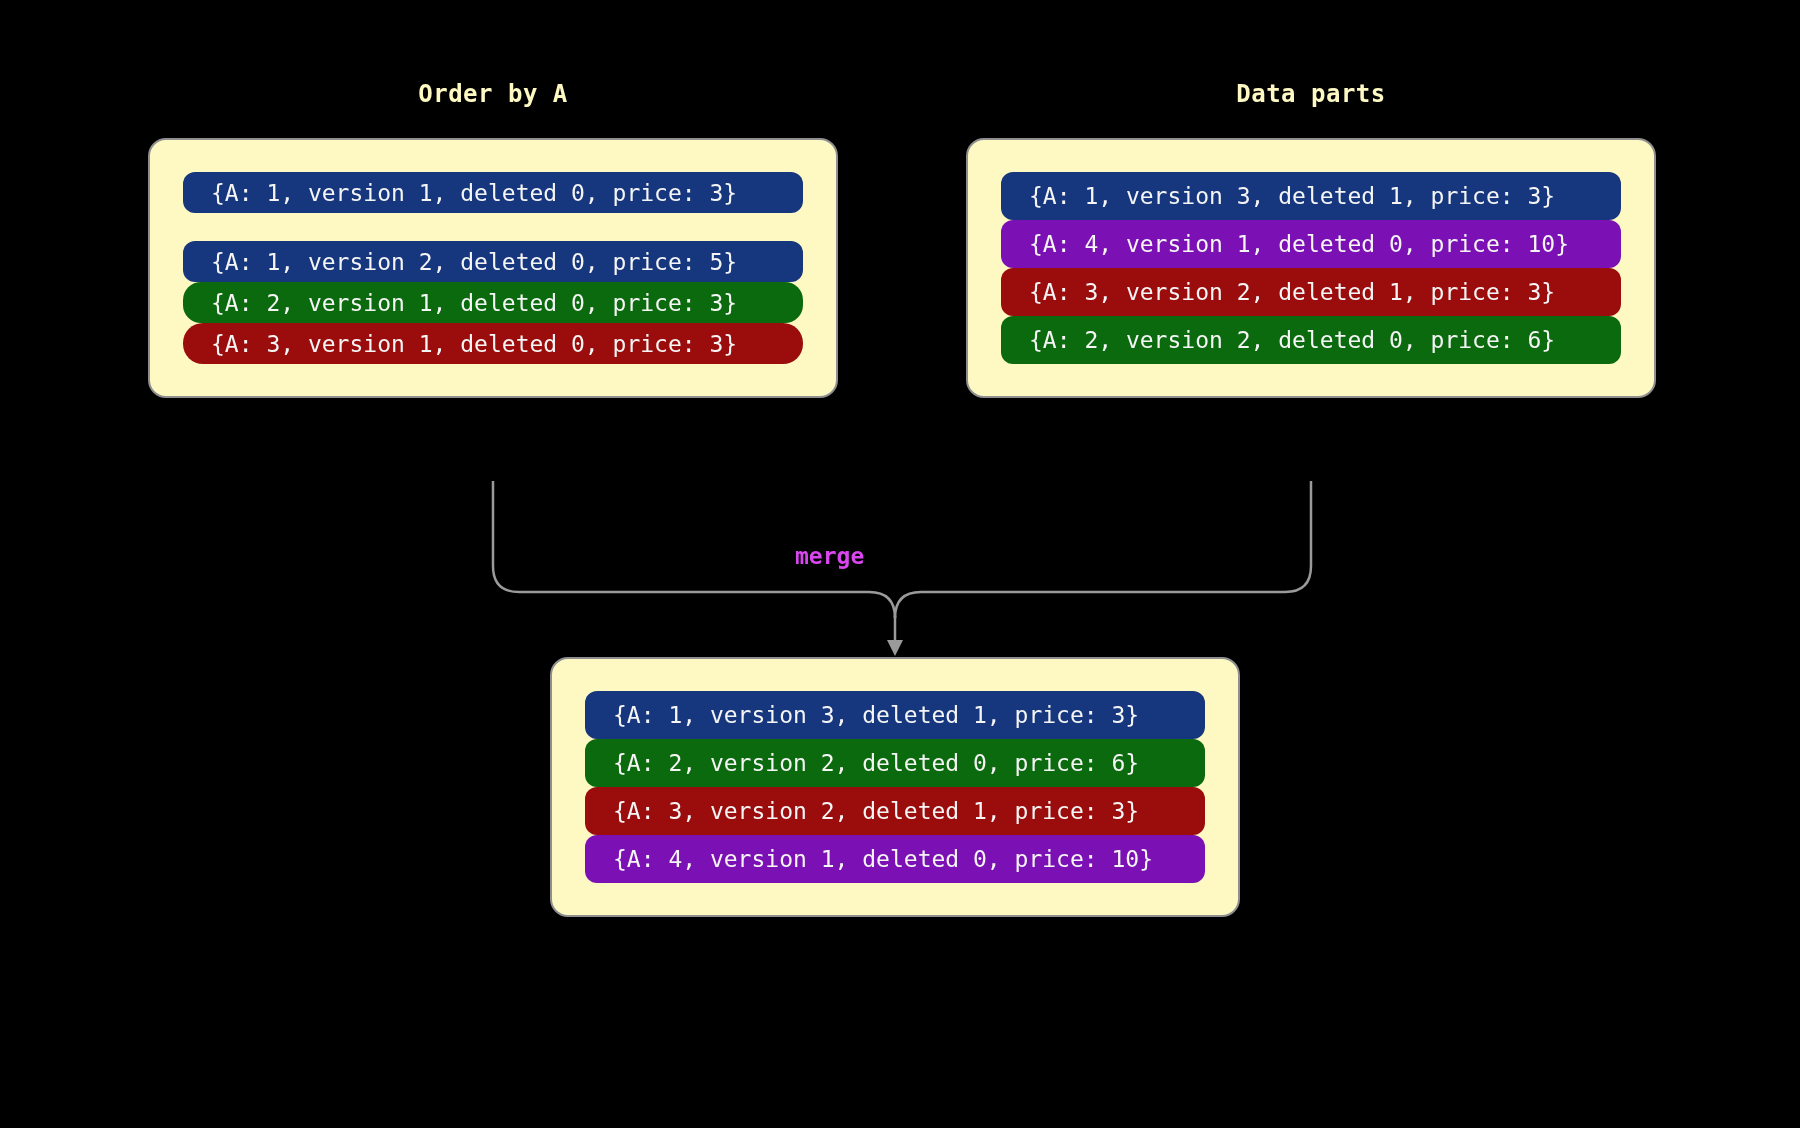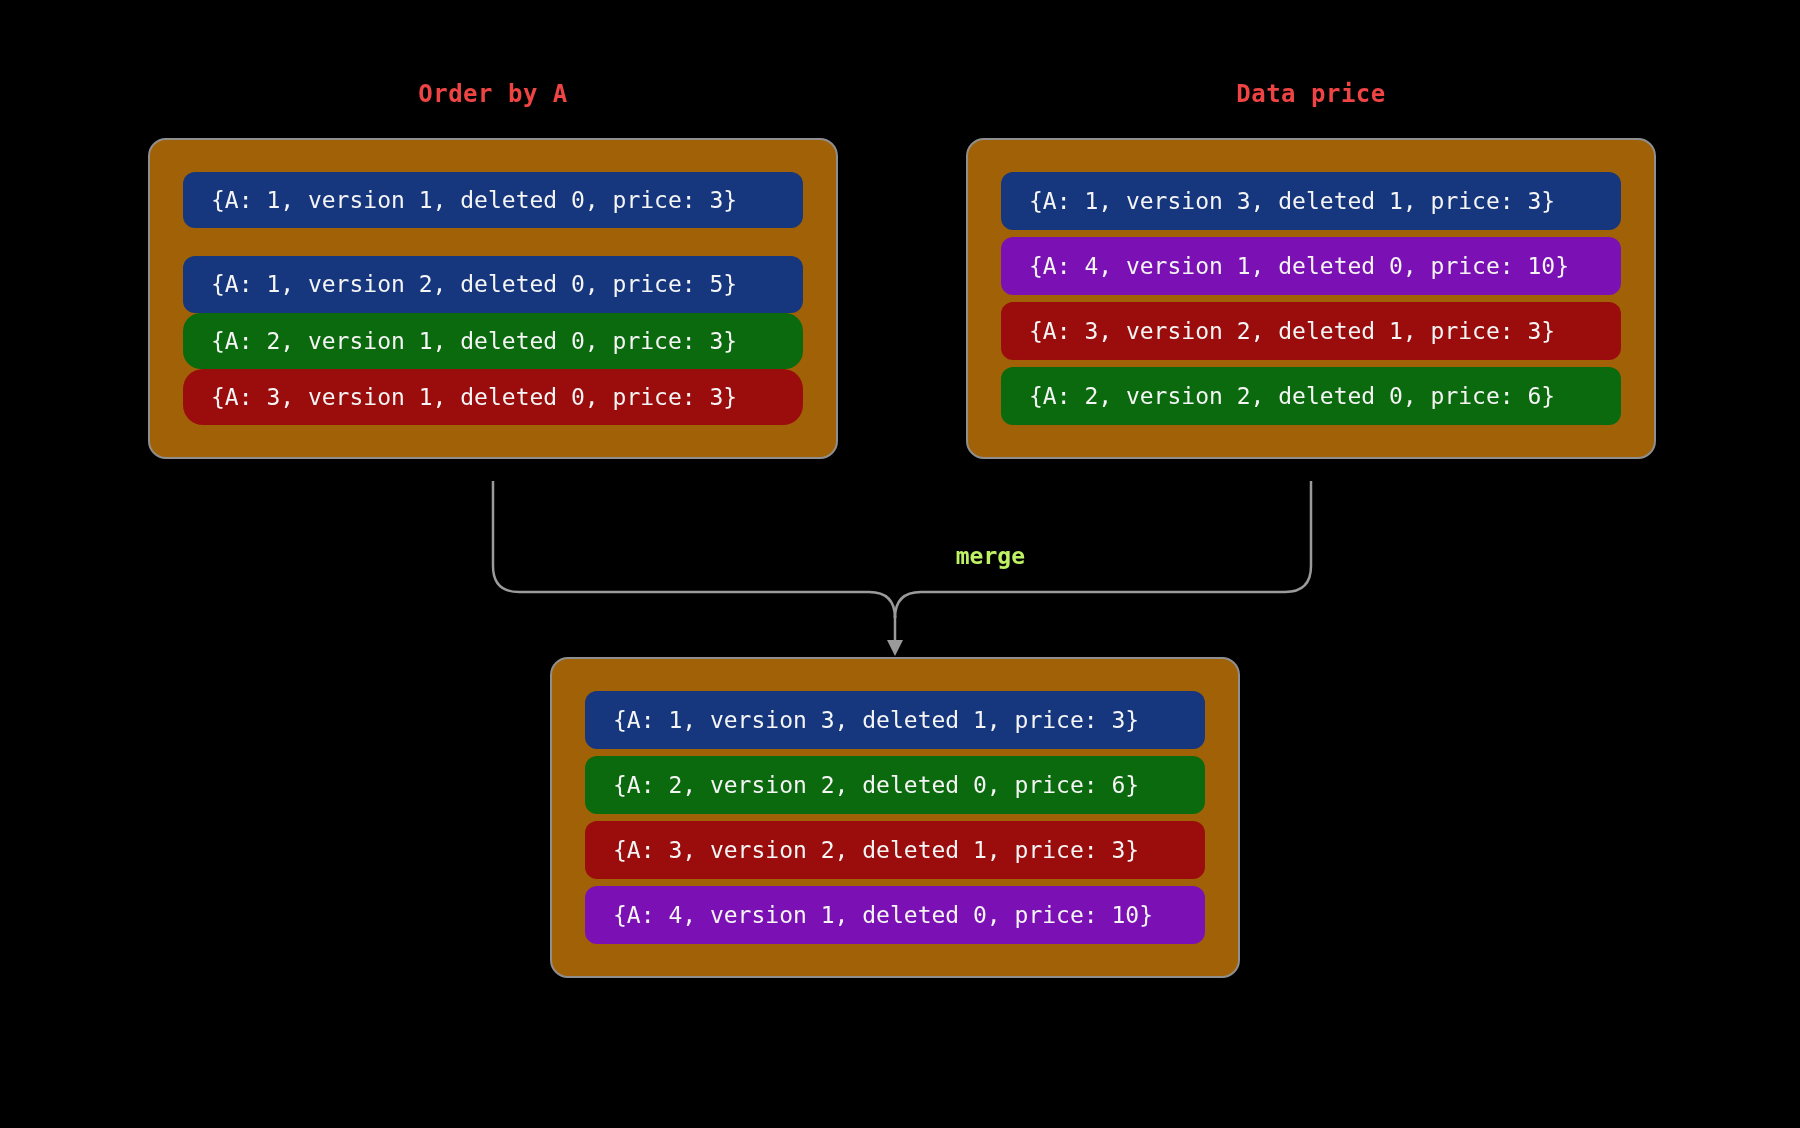--- a/index.html
+++ b/index.html
@@ -14,79 +14,79 @@
     background: #000000;
     overflow: hidden;
     font-family: "DejaVu Sans Mono", "Liberation Mono", monospace;
   }
   .panel-title {
     position: absolute;
     width: 690px;
     text-align: center;
     font-size: 24px;
     font-weight: bold;
-    color: #ef4444;
+    color: #fef9c3;
     letter-spacing: 0.5px;
   }
   #title-left  { left: 148px; top: 80px; }
   #title-right { left: 966px; top: 80px; }
   .box {
     position: absolute;
     width: 690px;
-    height: 321px;
+    height: 260px;
     border: 2px solid #8f8f8f;
     border-radius: 18px;
     box-sizing: border-box;
     padding: 32px 33px;
     display: flex;
     flex-direction: column;
     justify-content: space-between;
-    background: #a16207;
+    background: #fef9c3;
   }
   #box-left   { left: 148px; top: 138px; }
   #box-right  { left: 966px; top: 138px; }
   #box-merged { left: 550px; top: 657px; }
   .row {
     height: 58px;
     border-radius: 12px;
     display: flex;
     align-items: center;
     padding-left: 28px;
     font-size: 23px;
     color: #f5f5f5;
     white-space: pre;
     box-sizing: border-box;
   }
   .merge-label {
     position: absolute;
-    left: 825px;
+    left: 795px;
     top: 543px;
     width: 200px;
-    text-align: right;
+    text-align: left;
     font-size: 23px;
     font-weight: bold;
-    color: #bef264;
+    color: #d946ef;
   }
   .connector-svg {
     position: absolute;
     left: 0;
     top: 0;
     width: 1800px;
     height: 1128px;
     pointer-events: none;
   }
 </style>
 </head>
 <body>
 
 <div class="canvas">
 
   <div class="panel-title" id="title-left">Order by A</div>
 
-  <div class="panel-title" id="title-right">Data price</div>
+  <div class="panel-title" id="title-right">Data parts</div>
 
   <div class="box" id="box-left">
       <div class="row" style="background: rgb(22, 55, 126);">{A: 1, version 1, deleted 0, price: 3}</div>
       <div class="row" style="background: rgb(22, 55, 126); margin-top: 28px;">{A: 1, version 2, deleted 0, price: 5}</div>
       <div class="row" style="background: rgb(10, 106, 13); border-radius: 18px;">{A: 2, version 1, deleted 0, price: 3}</div>
       <div class="row" style="background: rgb(155, 13, 13); border-radius: 20px;">{A: 3, version 1, deleted 0, price: 3}</div>
     </div>
 
   <div class="box" id="box-right">
       <div class="row" style="background: rgb(22, 55, 126);">{A: 1, version 3, deleted 1, price: 3}</div>

